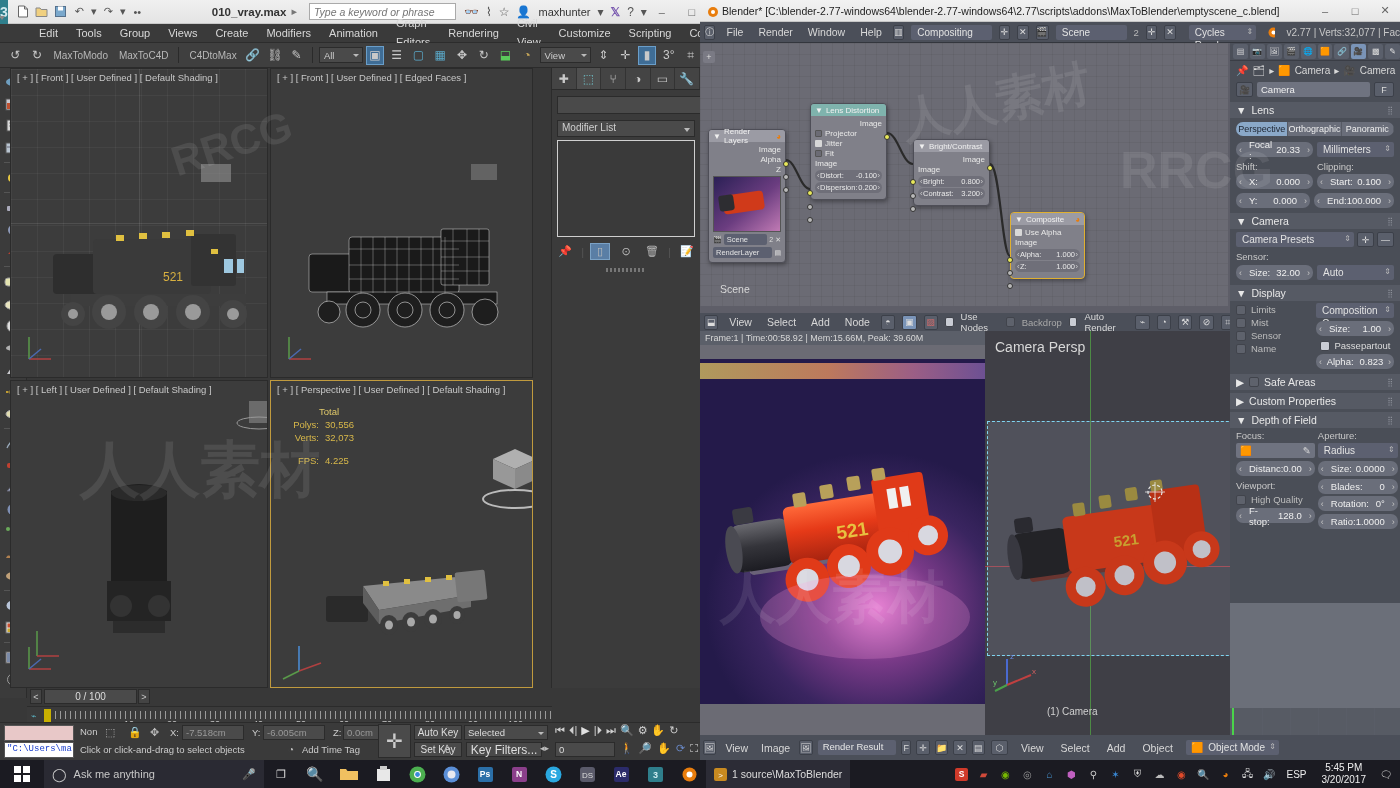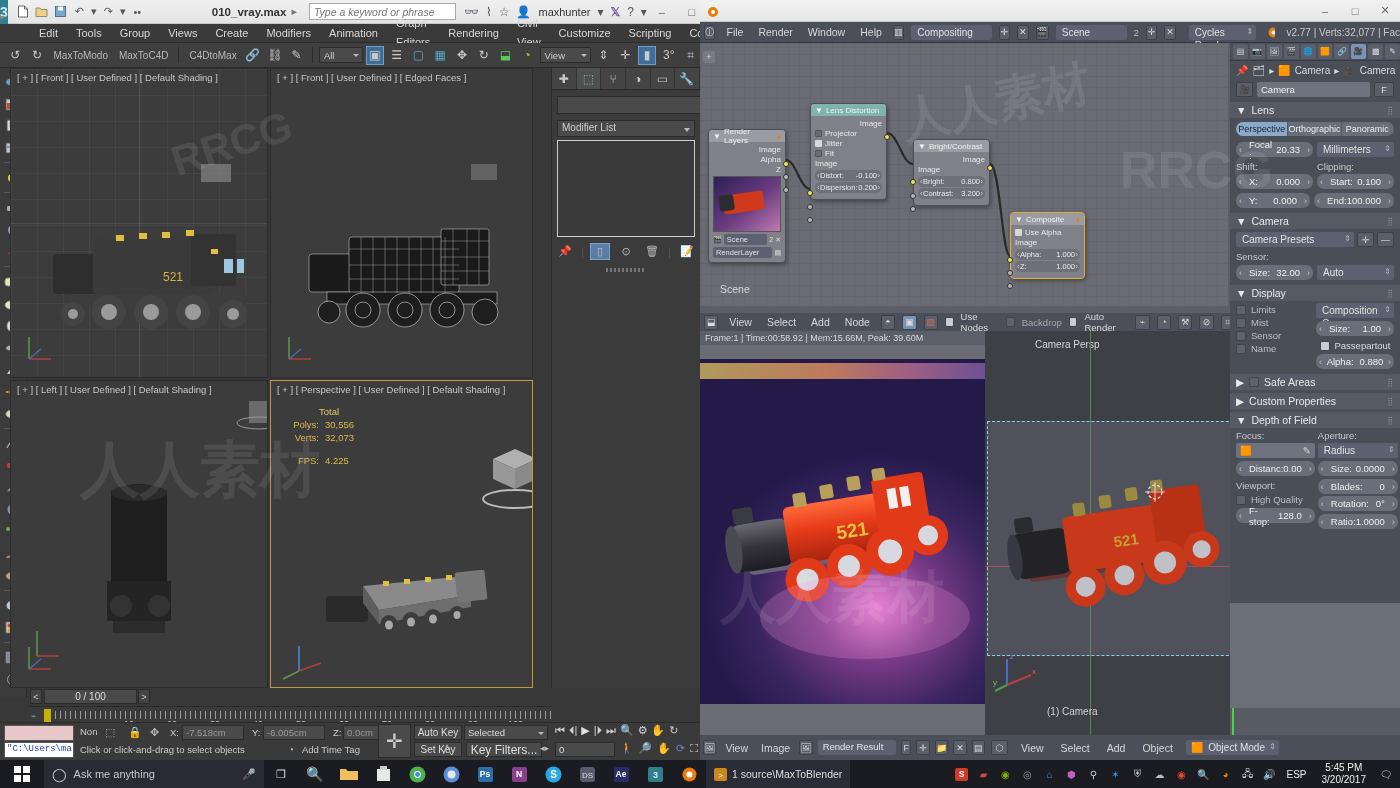--- a/index.html
+++ b/index.html
@@ -171,21 +171,21 @@
 
   .node-footer{position:absolute;left:0;top:313px;width:535px;height:18px;background:#4b4f59;
      display:flex;align-items:center;gap:7px;padding-left:4px;}
   .imgbar{position:absolute;left:0;top:331px;width:285px;height:14px;background:#5b5f69;color:#d8d8d8;
      font-size:9px;display:flex;align-items:center;padding-left:5px;}
   .render-area{position:absolute;left:0;top:345px;width:285px;height:390px;background:#6b6b74;overflow:hidden;}
   .render-img{position:absolute;left:0;top:14px;width:285px;height:345px;
      background:radial-gradient(ellipse 60% 45% at 62% 72%, #e07ad0 0%, #7a3a88 35%, #3a2560 70%, #241a4a 100%);overflow:hidden;}
 
   .vp3d{position:absolute;left:285px;top:331px;width:415px;height:404px;background:#3f3f46;overflow:hidden;}
-  .vp3d-lbl{position:absolute;left:10px;top:8px;font-size:10px;color:#d8d8d8;margin-left:40px;}
+  .vp3d-lbl{position:absolute;left:10px;top:8px;font-size:14px;color:#d8d8d8;}
   .camframe{position:absolute;left:2px;top:90px;width:411px;height:235px;border:1px dashed #7fd4f0;background:rgba(160,165,190,.18);}
   .gline-red{position:absolute;left:0;width:100%;height:1px;background:#a14048;}
   .gline-green{position:absolute;top:0;height:100%;width:1px;background:#4d8a45;}
 
   .bl-footer{position:absolute;left:0;top:735px;width:700px;height:25px;background:#4b4f59;}
   .blf-left{position:absolute;left:0;top:0;width:285px;height:25px;background:#4b4f59;display:flex;align-items:center;gap:5px;padding-left:3px;}
   .blf-right{position:absolute;left:285px;top:0;width:415px;height:25px;background:#4b4f59;display:flex;align-items:center;gap:9px;padding-left:6px;}
   .rr-field{width:100px;height:15px;background:#5c6070;border-radius:2px;color:#e6e6e6;font-size:9.5px;padding:1px 5px;}
 
   .props-panel{position:absolute;left:530px;top:43px;width:170px;height:692px;background:#4a4e57;overflow:hidden;}
@@ -751,20 +751,21 @@
     <div class="wm" style="left:80px;top:430px;font-size:60px">人人素材</div>
   </div>
 
   <div id="blender">
 
     <div class="bl-title">
       <svg class="bl-ico" viewBox="0 0 14 14">
         <circle cx="8" cy="8" r="5" fill="#e87d0d"></circle>
           <circle cx="8" cy="8" r="2" fill="#fff"></circle>
       </svg>
+      <div class="t">Blender* [C:\blender-2.77-windows64\blender-2.77-windows64\2.77\scripts\addons\MaxToBlender\emptyscene_c.blend]</div>
       <div class="wincontrols">
         <div class="wc">–</div>
         <div class="wc">□</div>
         <div class="wc">✕</div>
       </div>
     </div>
 
     <div class="bl-header">
       <div class="bicon">ⓘ</div>
       <div class="bmenu">File</div>
@@ -1243,21 +1244,21 @@
           <div class="pnum" style="margin-bottom:3px">
             <span style="padding-left:7px">Size:</span>
             <span style="padding-right:7px">1.00</span>
             </div>
           <div class="chk" style="padding:1px 0;justify-content:center">
             <span class="cbox on"></span>
             <span style="color:#dcdcdc">Passepartout</span>
             </div>
           <div class="pnum" style="margin-top:2px;justify-content:center;gap:6px">
             <span>Alpha:</span>
-            <span>0.880</span>
+            <span>0.823</span>
             </div>
         </div>
       </div>
 
       <div class="sect">
         <span>▶</span>
         <span class="cbox"></span>
         <span>Safe Areas</span>
         <span class="dots">⣿</span>
       </div>

